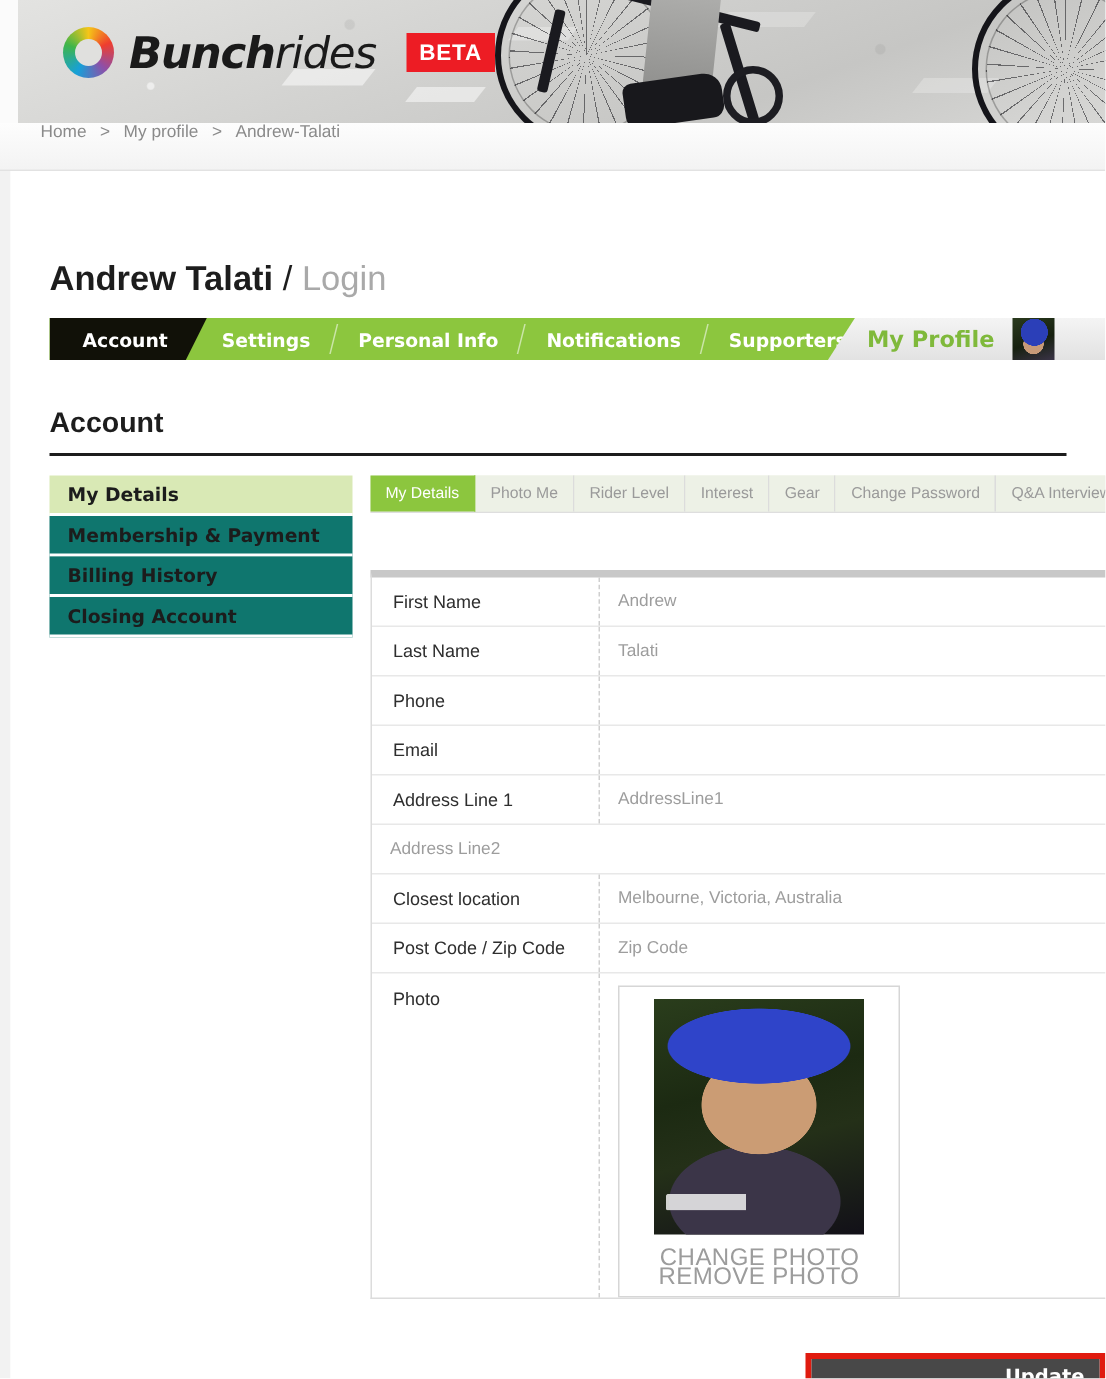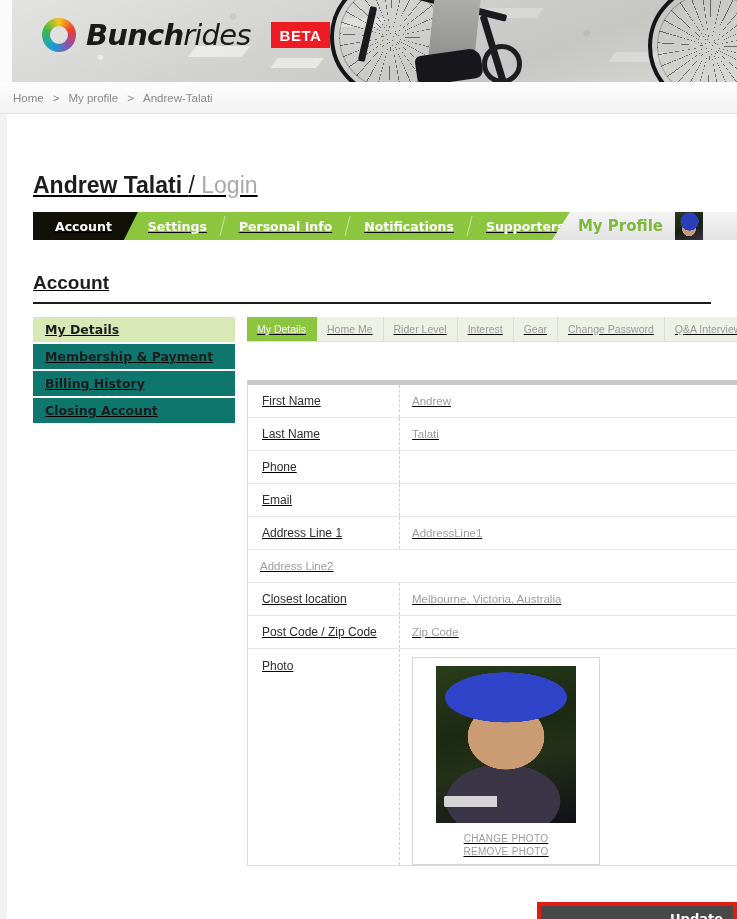--- a/index.html
+++ b/index.html
@@ -109,32 +109,31 @@
     padding: 5px 9px 4px; letter-spacing: .5px;
     margin-left: 10px; font-family: "Liberation Sans", sans-serif;
   }
 
   
   .crumb-bar {
     position: absolute; top: 82px; left: 0;
     width: 737px; height: 32px;
     background: linear-gradient(180deg,#fdfdfd,#f3f3f3);
     border-bottom: 1px solid #e2e2e2;
-    display: flex; align-items: center;
-    padding-left: 13px;
+    display: flex; align-items: flex-start;
+    padding-left: 27px;
   }
   .crumb-bar span { font-size: 11.5px; color: #8a8a8a; }
   .crumb-sep { margin: 0 9px; color: #b2b2b2; }
 
   
   .card {
     position: absolute; top: 114px; left: 7px;
     width: 730px; min-height: 805px;
     background: #ffffff;
-    text-decoration: underline;
   }
 
   .title-row {
     margin: 58px 0 0 26px;
     font-size: 23px; color: #1d1d1d; font-weight: 700;
   }
   .title-row .slash { font-weight: 400; color: #1d1d1d; }
   .title-row .sub { font-weight: 400; color: #a9a9a9; }
 
   
@@ -271,22 +270,22 @@
   }
   .photo-img::after{
     content:""; position:absolute; left: 8px; bottom: 16px;
     width: 58px; height: 11px; opacity:.85;
     background: linear-gradient(90deg,#f0f0f0 0 92%, transparent 92%);
     -webkit-mask: linear-gradient(90deg,#000 0 100%);
     border-radius: 1px;
     filter: blur(.3px);
   }
   .photo-links {
-    margin-top: 9px; text-align: center;
-    font-size: 10px; color: #9c9c9c; line-height: 13px;
+    margin-top: 9px; text-align: right;
+    font-size: 16px; color: #9c9c9c; line-height: 13px;
     letter-spacing: .3px;
   }
   .photo-links div { cursor: pointer; }
 
   
   .update-wrap {
     position: absolute; right: 0px; top: 788px;
     width: 200px; height: 33px;
   }
   .update-annot {
@@ -404,21 +403,21 @@
         </div>
       </div>
 
       <div class="right-panel">
 
         <div class="subtabs">
           <div class="subtab active">
             <span>My Details</span>
           </div>
           <div class="subtab">
-            <span>Home Me</span>
+            <span>Photo Me</span>
           </div>
           <div class="subtab">
             <span>Rider Level</span>
           </div>
           <div class="subtab">
             <span>Interest</span>
           </div>
           <div class="subtab">
             <span>Gear</span>
           </div>

